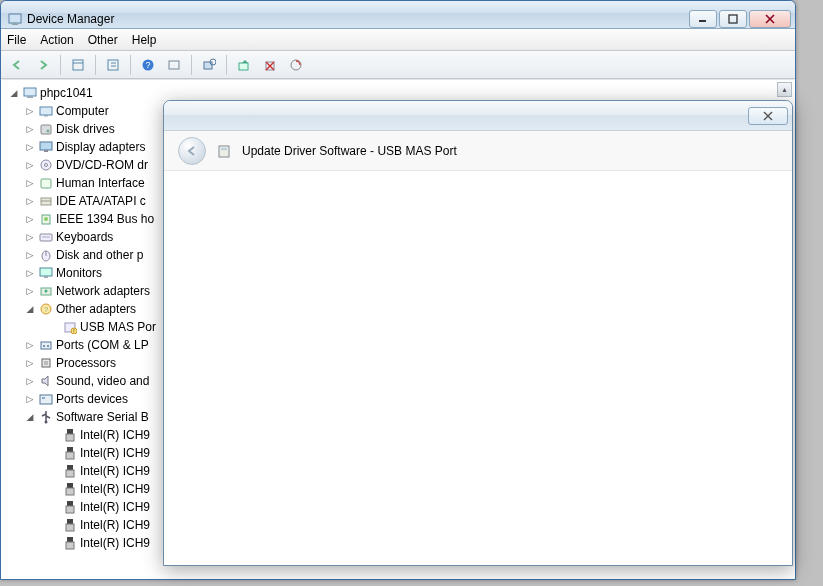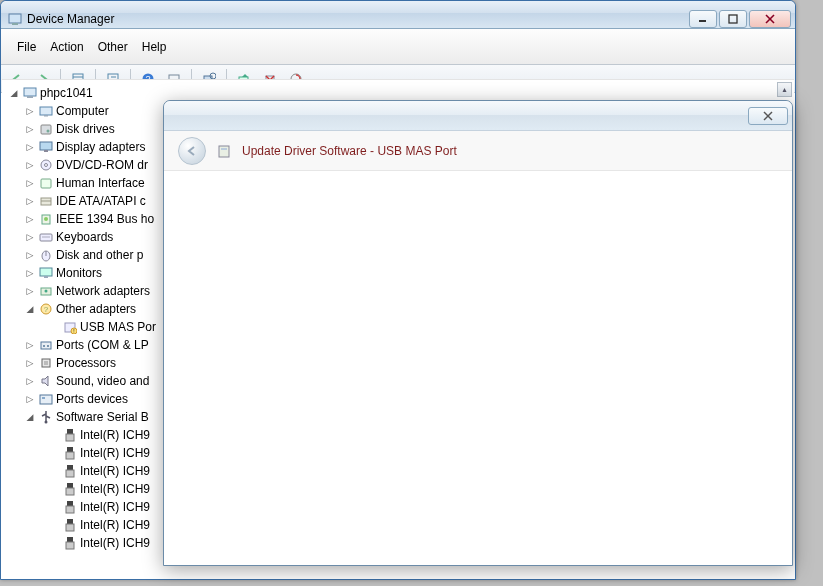--- a/index.html
+++ b/index.html
@@ -39,25 +39,25 @@
     width: 28px; height: 18px;
     border: 1px solid #8aa8c0;
     border-radius: 3px;
     background: linear-gradient(#f7fafc,#dce8f2);
     display: flex; align-items: center; justify-content: center;
     font-size: 10px; color: #3a3a3a;
     cursor: default;
   }
   .win-btn.close { width: 42px; background: linear-gradient(#fbe8e5,#f2c4bc); }
   .dm-menubar {
-    height: 36px;
+    height: 22px;
     background: linear-gradient(#fdfdfd,#ececec);
     border-bottom: 1px solid #c0c8d0;
     display: flex; align-items: center;
-    padding: 0 16px;
+    padding: 0 6px;
     gap: 14px;
   }
   .dm-menubar span { cursor: default; }
   .dm-toolbar {
     height: 28px;
     background: linear-gradient(#f7f9fb,#e8edf2);
     border-bottom: 1px solid #c0c8d0;
     display: flex; align-items: center;
     padding: 0 4px;
     gap: 2px;
@@ -128,21 +128,21 @@
     background:#f8f8f8;
   }
   .back-circle {
     width: 28px; height: 28px; border-radius: 50%;
     background: radial-gradient(circle at 35% 30%, #fff, #d9e2ea 60%, #c3d0da);
     border: 1px solid #b6c4d0;
     display:flex;align-items:center;justify-content:center;
     color:#8aa;font-size:14px;
   }
   .upd-header .hdr-icon { width:16px;height:16px;display:flex;align-items:center;justify-content:center;}
-  .upd-header .hdr-text { font-size: 12px; color:#7f1d1d; }
+  .upd-header .hdr-text { font-size: 12px; color:#000000; }
   .upd-body { padding: 26px 40px; }
   .upd-heading { color: #003399; font-size: 15px; margin-bottom: 28px; }
   .progress {
     width: 350px; height: 17px;
     margin-left: 100px;
     border: 1px solid #8c9aa6;
     border-radius: 3px;
     background: linear-gradient(#eef1f3,#f8fafb 50%,#eef1f3);
     position: relative;
     overflow: hidden;

